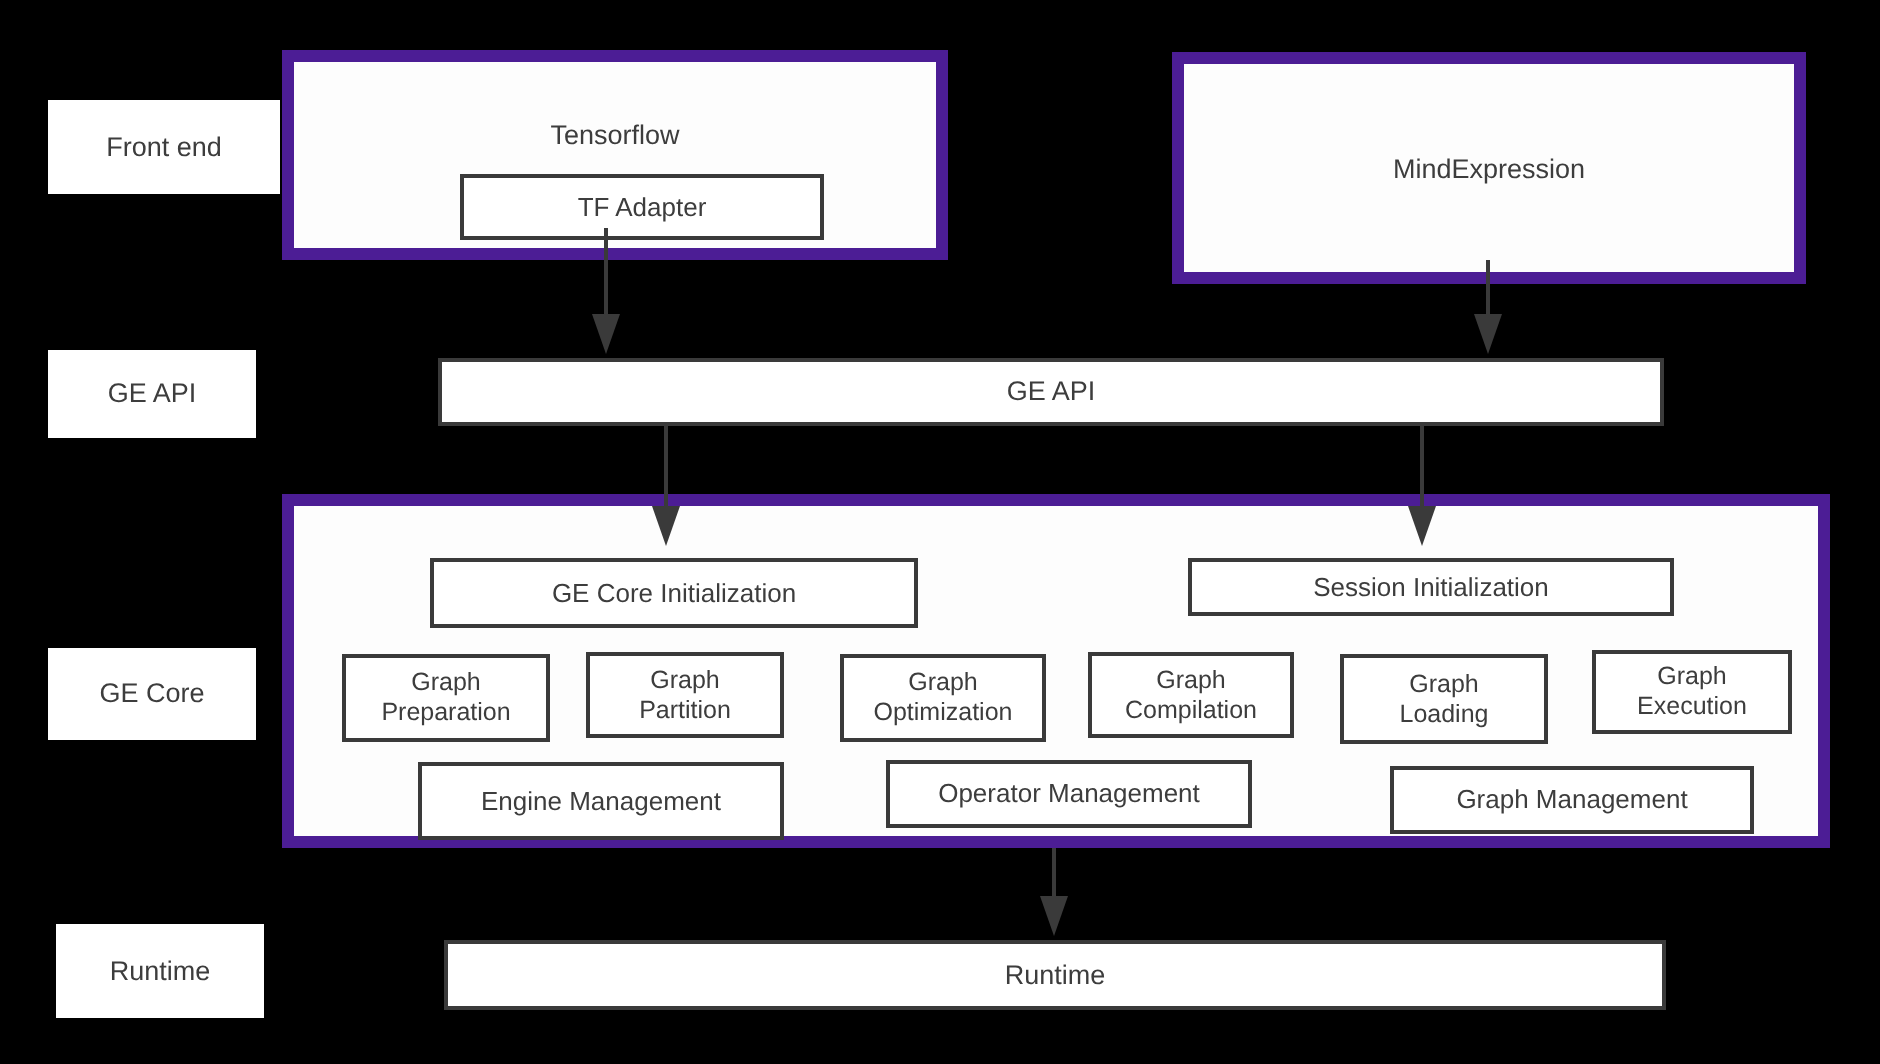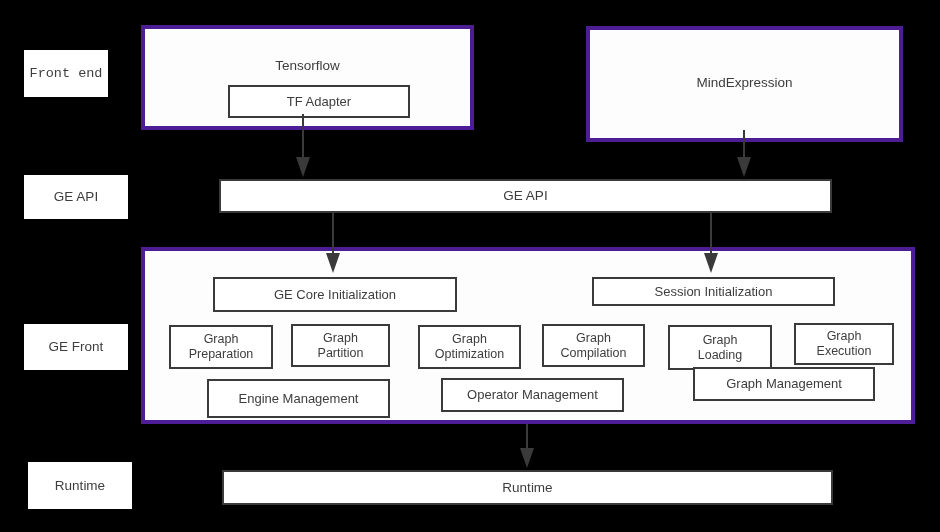--- a/index.html
+++ b/index.html
@@ -34,21 +34,21 @@
 
   
   .stage-label {
     font-size: 13.5px;
     border: none;
   }
 
   
   .frame {
     background: #fdfdfd;
-    border: 4px solid #4c1d95;
+    border: 6px solid #4c1d95;
     display: block;
   }
   .frame > .frame-title {
     position: absolute;
     left: 0;
     right: 0;
     text-align: center;
     color: #3d3d3d;
     font-size: 13.5px;
   }
@@ -74,25 +74,25 @@
     stroke: #3a3a3a;
     fill: none;
   }
   .conn polygon { fill: #3a3a3a; stroke: none; }
 </style>
 </head>
 <body>
 
 <div id="canvas">
 
-  <div class="box stage-label" style="left:24px;  top:50px;  width:84px; height:47px;font-family:Liberation Mono, monospace;">Front end</div>
+  <div class="box stage-label" style="left:24px;  top:50px;  width:116px; height:47px;">Front end</div>
 
   <div class="box stage-label" style="left:24px;  top:175px; width:104px; height:44px;">GE API</div>
 
-  <div class="box stage-label" style="left:24px;  top:324px; width:104px; height:46px;">GE Front</div>
+  <div class="box stage-label" style="left:24px;  top:324px; width:104px; height:46px;">GE Core</div>
 
   <div class="box stage-label" style="left:28px;  top:462px; width:104px; height:47px;">Runtime</div>
 
   <div class="box frame" style="left:141px; top:25px; width:333px; height:105px;">
     <div class="frame-title" style="top:29px;">Tensorflow</div>
     <div class="box unit" style="left:71px; top:56px; width:182px; height:33px; font-size:13px;margin-left:12px;">TF Adapter</div>
   </div>
 
   <div class="box frame" style="left:586px; top:26px; width:317px; height:116px;">
     <div class="frame-title" style="top:45px;">MindExpression</div>
@@ -116,21 +116,21 @@
     <div class="box unit" style="left:397px; top:73px; width:103px; height:43px;">Graph
 Compilation</div>
     <div class="box unit" style="left:523px; top:74px; width:104px; height:45px;">Graph
 Loading</div>
     <div class="box unit" style="left:649px; top:72px; width:100px; height:42px;">Graph
 Execution</div>
 
     
     <div class="box wide-unit" style="left:62px;  top:128px; width:183px; height:39px;">Engine Management</div>
     <div class="box wide-unit" style="left:296px; top:127px; width:183px; height:34px;">Operator Management</div>
-    <div class="box wide-unit" style="left:548px; top:116px; width:182px; height:34px;text-align:center;">Graph Management</div>
+    <div class="box wide-unit" style="left:548px; top:130px; width:182px; height:34px;text-align:center;">Graph Management</div>
   </div>
 
   <div class="box bar" style="left:222px; top:470px; width:611px; height:35px;">Runtime</div>
 
   <svg class="conn" style="left:0; top:0;" width="940" height="532">
 
     <g>
       <line x1="303" y1="114" x2="303" y2="163" stroke-width="2"></line>
       <polygon points="303,177 296,157 310,157"></polygon>
     </g>

